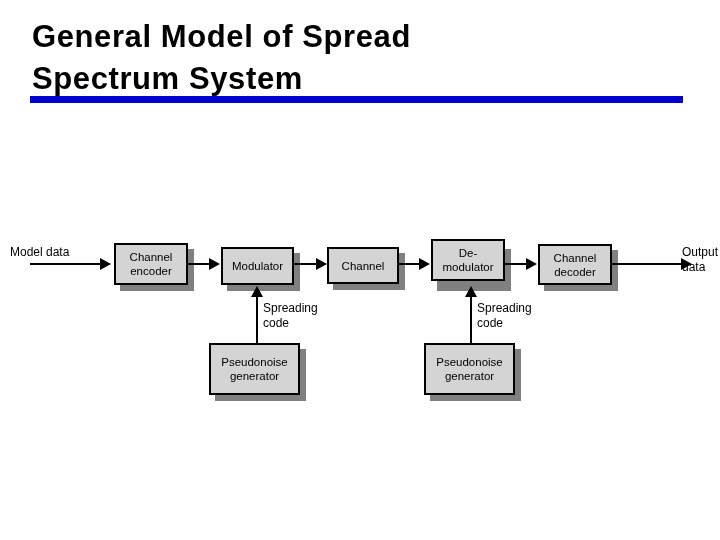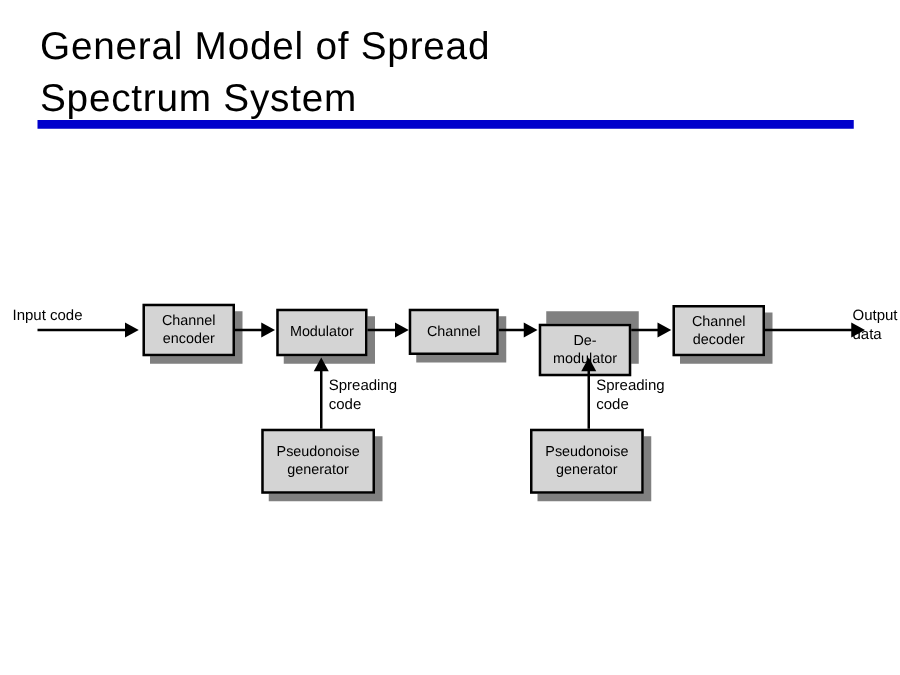--- a/index.html
+++ b/index.html
@@ -15,21 +15,21 @@
     font-family: "Liberation Sans", sans-serif;
   }
 
   
   #slide-title {
     position: absolute;
     left: 32px;
     top: 16px;
     width: 660px;
     font-size: 31px;
-    font-weight: normal;
+    font-weight: bold;
     line-height: 42px;
     letter-spacing: 0.6px;
     color: #000000;
     white-space: pre-line;
   }
   #title-rule {
     position: absolute;
     left: 30px;
     top: 96px;
     width: 653px;
@@ -113,21 +113,21 @@
 </head>
 <body>
 
 <div id="slide-title">General Model of Spread
 Spectrum System</div>
 
 <div id="title-rule"></div>
 
 <div id="diagram">
 
-  <div class="label" style="left:10px; top:245px;">Input code</div>
+  <div class="label" style="left:10px; top:245px;">Model data</div>
   <div class="hline" style="left:30px; top:263px; width:72px;"></div>
   <div class="arrow-right" style="left:100px; top:258px;"></div>
 
   <div class="shadow" style="left:120px; top:249px; width:74px; height:42px;"></div>
   <div class="block" style="left:114px; top:243px; width:74px; height:42px;">Channel
 encoder</div>
 
   <div class="hline" style="left:188px; top:263px; width:24px;"></div>
   <div class="arrow-right" style="left:209px; top:258px;"></div>
 
@@ -137,21 +137,21 @@
   <div class="hline" style="left:294px; top:263px; width:28px;"></div>
   <div class="arrow-right" style="left:316px; top:258px;"></div>
 
   <div class="shadow" style="left:333px; top:253px; width:72px; height:37px;"></div>
   <div class="block" style="left:327px; top:247px; width:72px; height:37px;">Channel</div>
 
   <div class="hline" style="left:399px; top:263px; width:26px;"></div>
   <div class="arrow-right" style="left:419px; top:258px;"></div>
 
   <div class="shadow" style="left:437px; top:249px; width:74px; height:42px;"></div>
-  <div class="block" style="left:431px; top:259px; width:74px; height:42px;text-align:center;">De-
+  <div class="block" style="left:431px; top:239px; width:74px; height:42px;text-align:center;">De-
 modulator</div>
 
   <div class="hline" style="left:505px; top:263px; width:28px;"></div>
   <div class="arrow-right" style="left:526px; top:258px;"></div>
 
   <div class="shadow" style="left:544px; top:250px; width:74px; height:41px;"></div>
   <div class="block" style="left:538px; top:244px; width:74px; height:41px;">Channel
 decoder</div>
 
   <div class="hline" style="left:612px; top:263px; width:72px;"></div>

